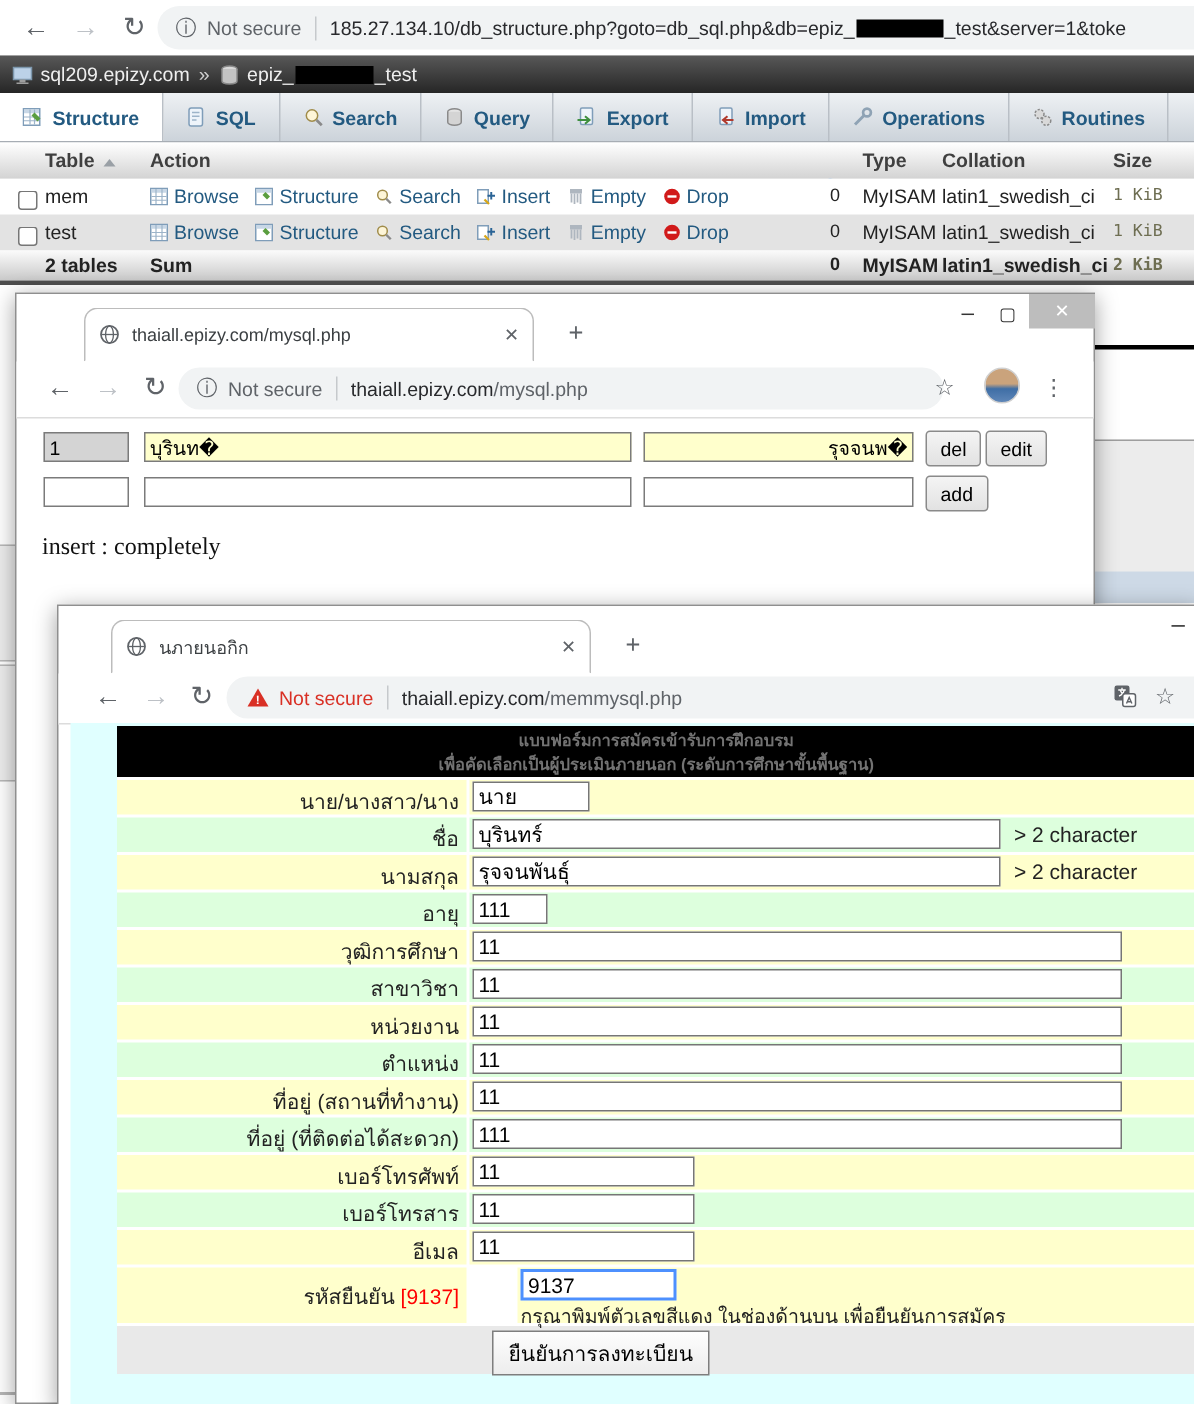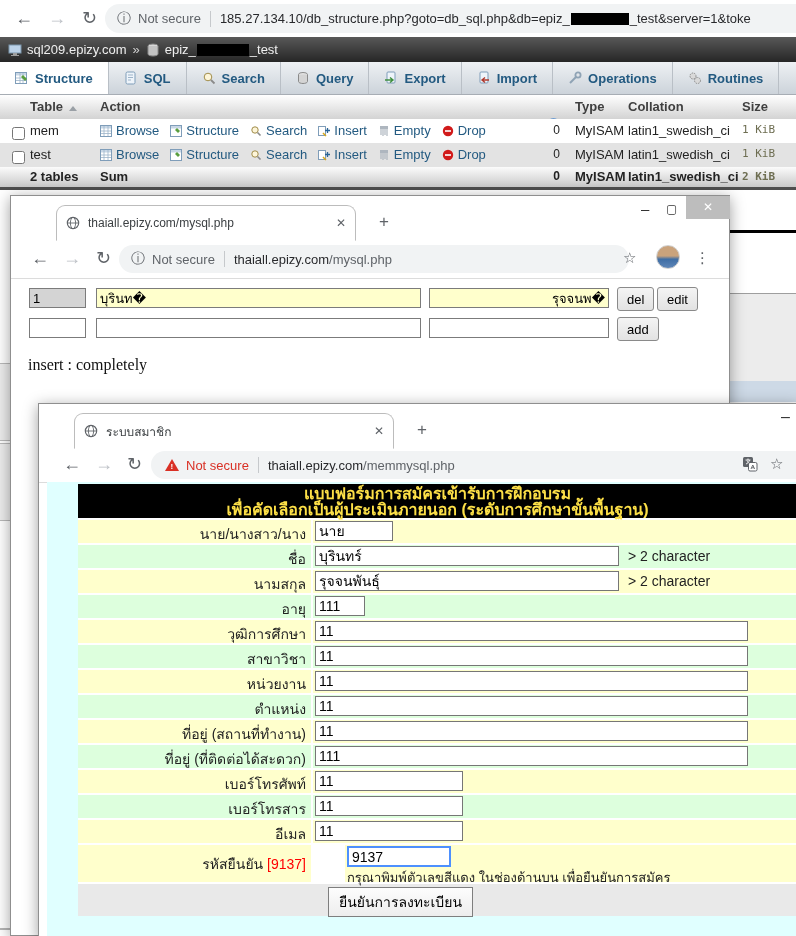--- a/index.html
+++ b/index.html
@@ -75,29 +75,29 @@
   .inp{border:1px solid #7b7b7b;height:20px;font-size:13px;padding:0 3px;background:#fff;box-sizing:border-box;font-family:inherit;}
   .inp-id{width:57px;background:#d4d4d4;}
   .inp-y{background:#ffffcc;}
   .inp-right{text-align:right;}
   .obtn{position:absolute;background:linear-gradient(#f4f4f4,#e2e2e2);border:1px solid #8a8a8a;border-radius:3px;
     height:24px;font-size:13px;padding:0 9px;cursor:pointer;font-family:inherit;}
   .statustxt{font-family:"Liberation Serif","DejaVu Serif",serif;font-size:16px;color:#111;}
   
   .cyanbg{position:absolute;left:8px;top:78px;right:-4px;bottom:0;background:#e0ffff;}
   .form2{position:absolute;left:39px;top:80px;width:719px;background:#fff;font-size:14px;}
-  .fhead{background:#000;color:#fde047;text-align:center;font-weight:bold;height:34px;padding-top:2px;box-sizing:border-box;line-height:16px;font-size:16px;}
+  .fhead{background:#000;color:#737373;text-align:center;font-weight:bold;height:34px;padding-top:2px;box-sizing:border-box;line-height:16px;font-size:11px;}
   .frow{display:flex;margin-top:2px;height:23px;}
   .frows .frow:nth-child(odd) .fcell{background:#ffffcc;}
   .frows .frow:nth-child(even) .fcell{background:#ddffdd;}
   .fcell{box-sizing:border-box;}
   .flabel{width:233px;text-align:right;padding:3px 5px 0 0;flex:none;}
   .ffield{flex:1;margin-left:2px;padding:1px 0 0 2px;display:flex;align-items:flex-start;}
   .finp{border:1px solid #767676;height:20px;font-size:14px;padding:0 3px;box-sizing:border-box;background:#fff;font-family:inherit;}
-  .fi-xs{width:78px;} .fi-md{width:304px;} .fi-sm{width:78px;} .fi-xxs{width:50px;}
+  .fi-xs{width:78px;} .fi-md{width:352px;} .fi-sm{width:78px;} .fi-xxs{width:50px;}
   .fi-lg{width:433px;} .fi-tel{width:148px;}
   .fnote{margin-left:9px;padding-top:2px;color:#222;}
   .confrow{display:flex;margin-top:2px;height:37px;gap:32px;}
   .confrow .fcell{background:#ffffcc;}
   .redcode{color:#f00;}
   .fi-code{width:104px;border:2px solid #4d90fe;height:21px;}
   .hintline{font-size:13px;margin-top:0px;}
   .subrow{margin-top:2px;height:32px;background:#e9e9e9;}
   .subbtn{margin:3px 0 0 250px;background:linear-gradient(#fdfdfd,#ededed);border:1px solid #7e7e7e;
     font-size:14px;padding:3px 10px;cursor:pointer;font-family:inherit;}
@@ -390,21 +390,21 @@
     <div class="statustxt abs" style="left:17px;top:160px;">insert : completely</div>
   </div>
 
   <div class="cwin" style="left:38px;top:403px;width:762px;height:536px;">
     <div class="btab" style="left:35px;width:320px;">
       <svg class="ic14" viewBox="0 0 16 16">
           <circle cx="8" cy="8" r="6.5" fill="none" stroke="#5f6368" stroke-width="1.3"></circle>
           <ellipse cx="8" cy="8" rx="3" ry="6.5" fill="none" stroke="#5f6368" stroke-width="1"></ellipse>
           <path d="M1.8 8h12.4" stroke="#5f6368" stroke-width="1"></path>
         </svg>
-      <span class="ttl">ระบบสมาชิก</span>
+      <span class="ttl">นภายนอกิก</span>
       <span class="tabx">✕</span>
     </div>
     <span class="plus" style="left:378px;">+</span>
     <span class="wctrl" style="left:742px;top:4px;font-size:16px;">–</span>
 
     <div class="addrbar" style="top:45px;height:33px;">
       <span class="navic" style="left:24px;top:4px;">←</span>
       <span class="navic dim" style="left:56px;top:4px;">→</span>
       <span class="navic" style="left:88px;top:4px;">↻</span>
       <div class="pill" style="left:112px;top:2px;height:28px;width:645px;padding-left:14px;">

